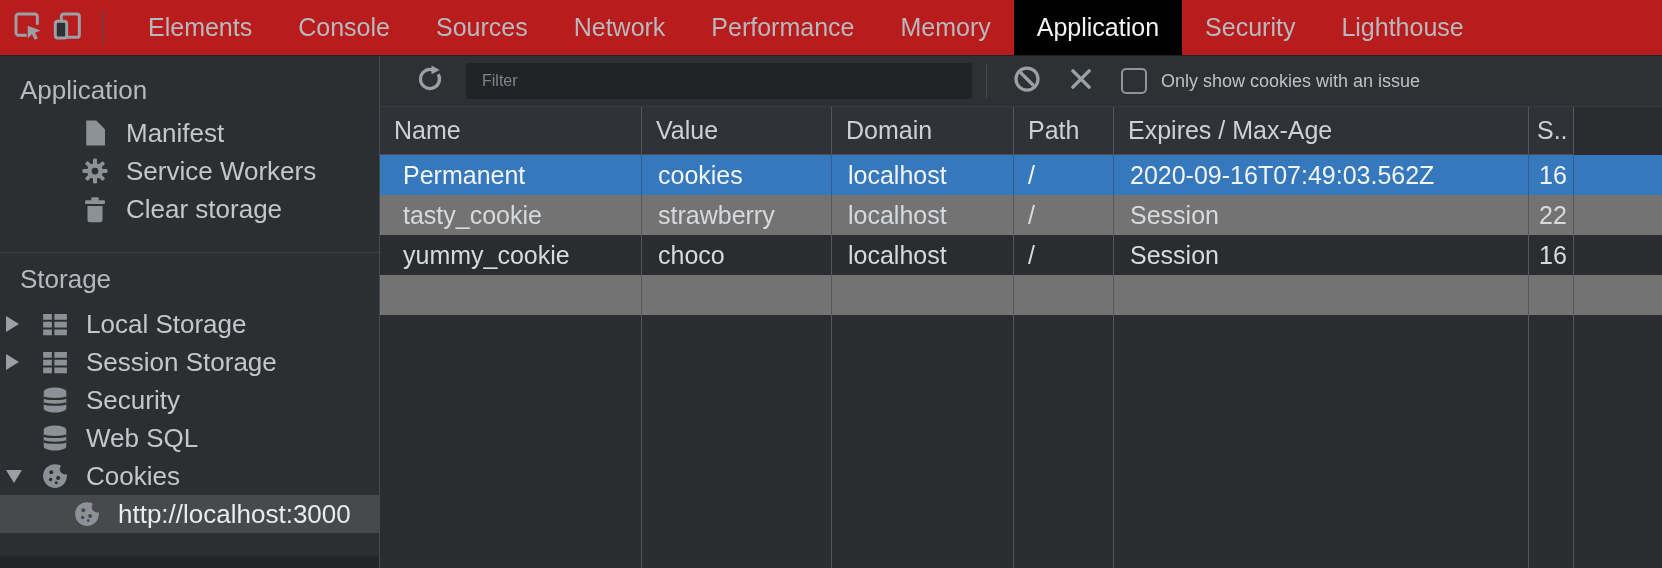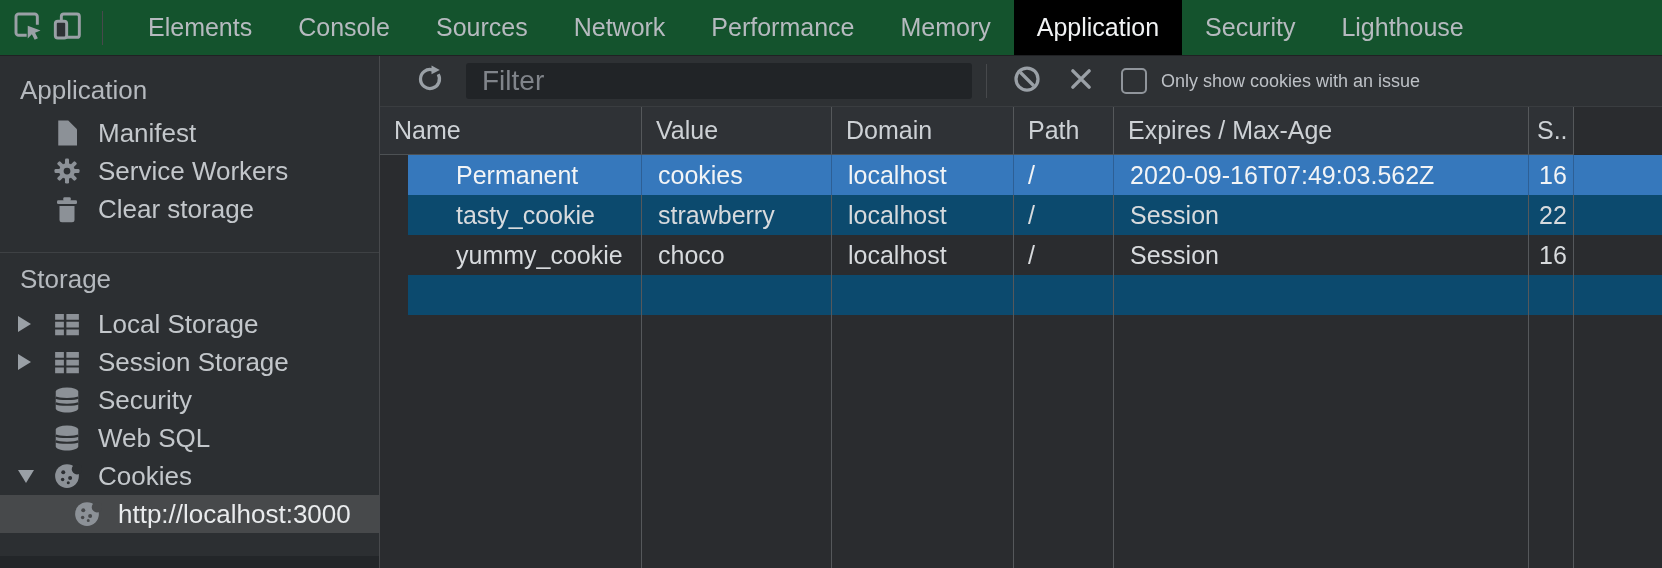--- a/index.html
+++ b/index.html
@@ -1,85 +1,85 @@
 <!DOCTYPE html>
 <html><head>
 <meta charset="utf-8">
 <style>
   * { margin:0; padding:0; box-sizing:border-box; }
   html,body { width:1662px; height:568px; overflow:hidden; background:#2A2C2F;
               font-family:"Liberation Sans", sans-serif; cursor:default; }
 
   
-  .tabbar { height:56px; background:#14532d; border-bottom:1px solid #202124;
+  .tabbar { height:56px; background:#b91c1c; border-bottom:1px solid #202124;
             display:flex; align-items:stretch; }
   .tabbar-btn { width:40px; display:flex; align-items:center; justify-content:center; }
   .tabbar-btn.first { margin-left:8px; }
   .tabbar-sep { width:1px; height:34px; background:#47494C; align-self:center; margin:0 6px 0 14px; }
   .tabs { display:flex; align-items:stretch; margin-left:16px; }
   .tab { display:flex; align-items:center; padding:0 23px; font-size:25px; color:#B6BABF; white-space:nowrap; }
   .tab.active { background:#000000; color:#F1F3F4; }
 
   
   .content { display:flex; height:512px; }
 
   
   .sidebar { width:380px; flex:none; background:#2C2F32; --bg:#2C2F32;
              border-right:1px solid #47494C; padding-top:10px; position:relative; overflow:hidden; }
   .side-heading { height:48px; display:flex; align-items:center; padding-left:20px;
                   font-size:26px; color:#B5B9BE; }
   .side-heading.storage { height:52px; }
   .side-item { height:38px; display:flex; align-items:center; font-size:26px; color:#C3C7CB; white-space:nowrap; }
   .side-item .ico { width:30px; height:30px; margin-right:16px; flex:none; }
   .side-item .ico svg { display:block; }
-  .plain-item { padding-left:52px; }
-  .tree-item { padding-left:18px; }
+  .plain-item { padding-left:80px; }
+  .tree-item { padding-left:6px; }
   .expander { width:34px; flex:none; display:flex; align-items:center; }
   .tri-right { width:0; height:0; border-left:13px solid #9AA0A6;
                border-top:8px solid transparent; border-bottom:8px solid transparent; }
   .tri-down { width:0; height:0; border-top:13px solid #9AA0A6;
               border-left:8px solid transparent; border-right:8px solid transparent; }
   .side-divider { border-top:1px solid #3E4144; margin-top:24px; }
   .side-item.child { padding-left:72px; }
   .side-item.selected { background:#47494B; --bg:#47494B; color:#E9EBED; }
   .sidebar-footer { position:absolute; left:0; right:0; bottom:0; height:12px; background:#232629; }
 
   
   .main { flex:1; min-width:0; display:flex; flex-direction:column; background:#2A2C2F; }
 
   .cookie-toolbar { height:51px; flex:none; background:#2E3134; border-bottom:1px solid #3A3D40;
                     display:flex; align-items:center; }
   .icon-btn { width:32px; height:32px; display:flex; align-items:center; justify-content:center; flex:none; }
   .refresh-btn { margin-left:34px; }
   .filter-input { margin-left:20px; width:506px; height:36px; background:#212427; border:none;
-                  border-radius:3px; color:#D5D8DB; font-size:28px; padding:0 16px; outline:none; }
+                  border-radius:3px; color:#D5D8DB; font-size:16px; padding:0 16px; outline:none; }
   .filter-input::placeholder { color:#80848A; }
   .tb-sep { width:1px; height:34px; background:#47494C; margin-left:14px; flex:none; }
   .block-btn { margin-left:24px; }
   .x-btn { margin-left:22px; }
   .checkbox { width:26px; height:26px; flex:none; border:2.5px solid #90959B; border-radius:5px;
               background:transparent; margin-left:24px; appearance:none; -webkit-appearance:none; }
   .cb-label { margin-left:14px; font-size:18px; color:#BDC1C6; white-space:nowrap; }
 
   
   .table-wrap { flex:1; min-height:0; display:flex; flex-direction:column; }
   .cols { display:grid; grid-template-columns:262px 190px 182px 100px 415px 45px minmax(0,1fr); }
   .hcell { height:48px; line-height:47px; background:#2F3236; color:#CDD1D5; font-size:25px;
            padding-left:14px; border-bottom:1px solid #4D5154; border-right:1px solid #55585B;
            white-space:nowrap; overflow:hidden; }
   .hcell.size { padding-left:8px; }
   .hcell.http { padding-left:10px; border-right:none; }
   .cell { height:40px; line-height:40px; font-size:25px; color:#D7DADD; padding-left:16px;
           border-right:1px solid #55585B; white-space:nowrap; overflow:hidden; }
-  .cell.name { padding-left:48px;margin-left:28px; }
+  .cell.name { padding-left:23px; }
   .cell.path { padding-left:14px; }
   .cell.size { padding-left:10px; }
   .cell.http { border-right:none; }
   .row-selected .cell { background:#3678BC; color:#F2F4F6; border-right-color:#2D5F95; }
-  .row-alt .cell { background:#0c4a6e; }
+  .row-alt .cell { background:#737373; }
   .filler { flex:1; }
   .fcell { border-right:1px solid #55585B; }
   .fcell.http { border-right:none; }
 </style>
 </head>
 <body>
 
 <header class="tabbar">
   <div class="tabbar-btn first">
     <span>

